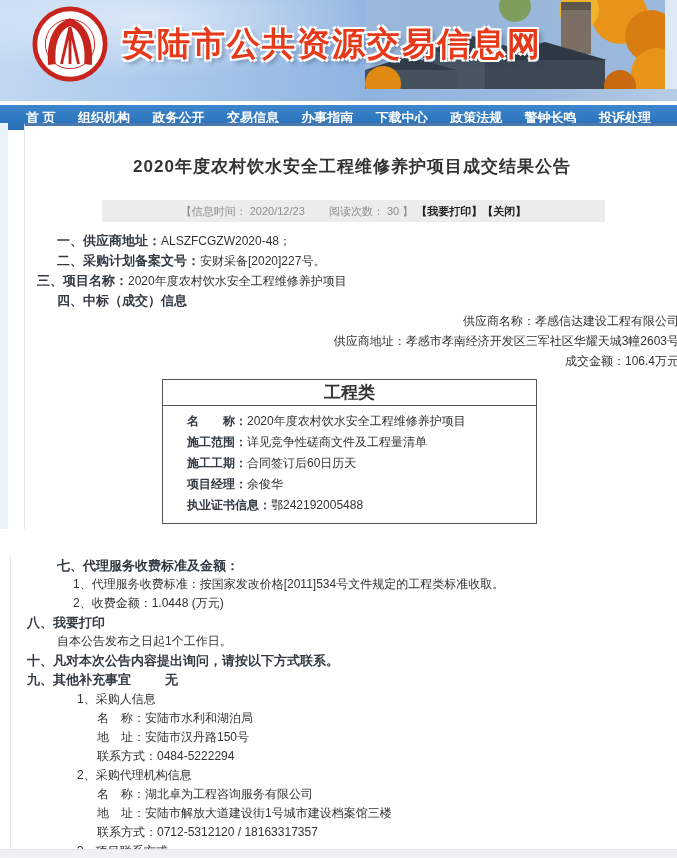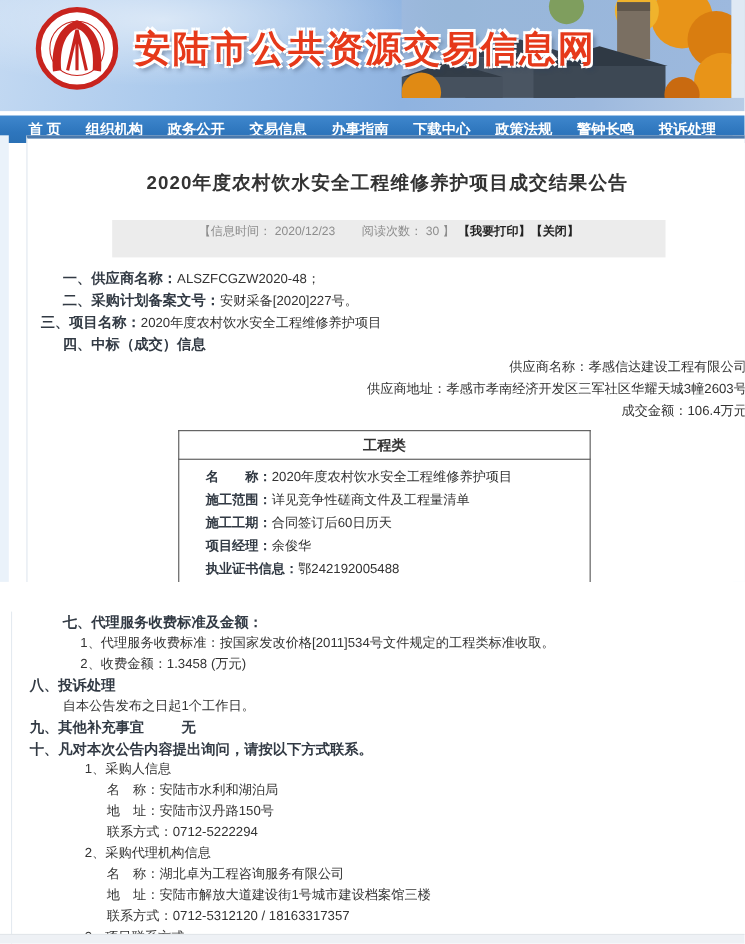--- a/index.html
+++ b/index.html
@@ -25,35 +25,35 @@
 
   
   .outer-strip-left  { position:absolute; left:0;  top:123px; width:8px;  height:406px; background:#eaf2fa; }
   .outer-strip-right { position:absolute; right:0; top:123px; width:11px; height:406px; background:#eaf2fa; }
 
   .panel-top { position:absolute; left:24px; top:123px; width:656px; height:406px; background:#fff;
     border-top:3px solid #4a79ad; border-left:1px solid #dfe7ef; border-right:1px solid #cfd9e3; overflow:hidden; }
 
   .doc-title { text-align:center; margin-top:29px; font-size:17px; font-weight:bold; color:#333; letter-spacing:1px; }
 
-  .meta-bar { margin:22px 74px 0 77px; height:34px; line-height:22px; background:#ececec;
+  .meta-bar { margin:22px 74px 0 77px; height:22px; line-height:22px; background:#ececec;
     text-align:center; font-size:11px; color:#8d8d8d; white-space:nowrap; }
   .meta-bar .mb { color:#222; font-weight:bold; cursor:pointer; }
 
   .doc-body-top { margin-top:9px; font-size:12px; color:#333; }
   .line { line-height:20px; white-space:nowrap; }
   .b { font-weight:bold; color:#323a44; }
   .h13 { font-size:13px; }
   .ind0 { padding-left:12px; }
   .ind1 { padding-left:32px; }
   .ind3 { padding-left:26px;text-align:right; }
 
   
   .wtable { width:375px; margin:8px 0 6px 137px; border-collapse:collapse; font-size:12px; color:#333; }
-  .wtable th { border:1px solid #555; height:26px; text-align:center; font-size:13px; font-weight:bold; }
+  .wtable th { border:1px solid #555; height:26px; text-align:center; font-size:17px; font-weight:bold; }
   .wtable td { border:1px solid #555; padding:5px 8px 7px 24px; }
   .trow { line-height:21px; white-space:nowrap; }
 
   
   .panel-bottom { position:absolute; left:10px; top:556px; width:652px; background:#fff;
     border-left:1px solid #e4eaf0; font-size:12px; color:#333; }
   .panel-bottom .line { line-height:19px; }
   .pb-ind-h7 { padding-left:46px; }
   .pb-ind-li { padding-left:62px; }
   .pb-ind-h  { padding-left:16px; }
@@ -128,21 +128,21 @@
     <span>2020/12/23</span>
     <span style="display:inline-block;width:18px;"></span>
     <span>阅读次数：</span>
     <span>30</span>
     <span>】</span>
     <span class="mb">【我要打印】</span><span class="mb">【关闭】</span>
   </div>
 
   <div class="doc-body-top">
     <div class="line ind1">
-      <span class="b h13">一、供应商名称：</span><span>ALSZFCGZW2020-48；</span>
+      <span class="b h13">一、供应商地址：</span><span>ALSZFCGZW2020-48；</span>
     </div>
     <div class="line ind1">
       <span class="b h13">二、采购计划备案文号：</span><span>安财采备[2020]227号。</span>
     </div>
     <div class="line ind0">
       <span class="b h13">三、项目名称：</span><span>2020年度农村饮水安全工程维修养护项目</span>
     </div>
     <div class="line ind1 b h13">四、中标（成交）信息</div>
     <div class="line ind3">供应商名称：孝感信达建设工程有限公司</div>
     <div class="line ind3">供应商地址：孝感市孝南经济开发区三军社区华耀天城3幢2603号</div>
@@ -164,32 +164,32 @@
           </tr>
     </tbody>
       </table>
 
   </div>
 </div>
 
 <div class="panel-bottom">
   <div class="line pb-ind-h7 b h13">七、代理服务收费标准及金额：</div>
   <div class="line pb-ind-li">1、代理服务收费标准：按国家发改价格[2011]534号文件规定的工程类标准收取。</div>
-  <div class="line pb-ind-li">2、收费金额：1.3458 (万元)</div>
-  <div class="line pb-ind-h b h13">八、投诉处理</div>
+  <div class="line pb-ind-li">2、收费金额：1.0448 (万元)</div>
+  <div class="line pb-ind-h b h13">八、我要打印</div>
   <div class="line pb-ind-s8">自本公告发布之日起1个工作日。</div>
+  <div class="line pb-ind-h b h13">十、凡对本次公告内容提出询问，请按以下方式联系。</div>
   <div class="line pb-ind-h">
     <span class="b h13">九、其他补充事宜</span><span class="gap30"></span><span class="b h13">无</span>
   </div>
-  <div class="line pb-ind-h b h13">十、凡对本次公告内容提出询问，请按以下方式联系。</div>
 
   <div class="line pb-gtitle">1、采购人信息</div>
   <div class="line pb-gline">名　称：安陆市水利和湖泊局</div>
   <div class="line pb-gline">地　址：安陆市汉丹路150号</div>
-  <div class="line pb-gline">联系方式：0712-5222294</div>
+  <div class="line pb-gline">联系方式：0484-5222294</div>
 
   <div class="line pb-gtitle">2、采购代理机构信息</div>
   <div class="line pb-gline">名　称：湖北卓为工程咨询服务有限公司</div>
   <div class="line pb-gline">地　址：安陆市解放大道建设街1号城市建设档案馆三楼</div>
   <div class="line pb-gline">联系方式：0712-5312120 / 18163317357</div>
 
   <div class="line pb-gtitle">3、项目联系方式</div>
 
 </div>
 

